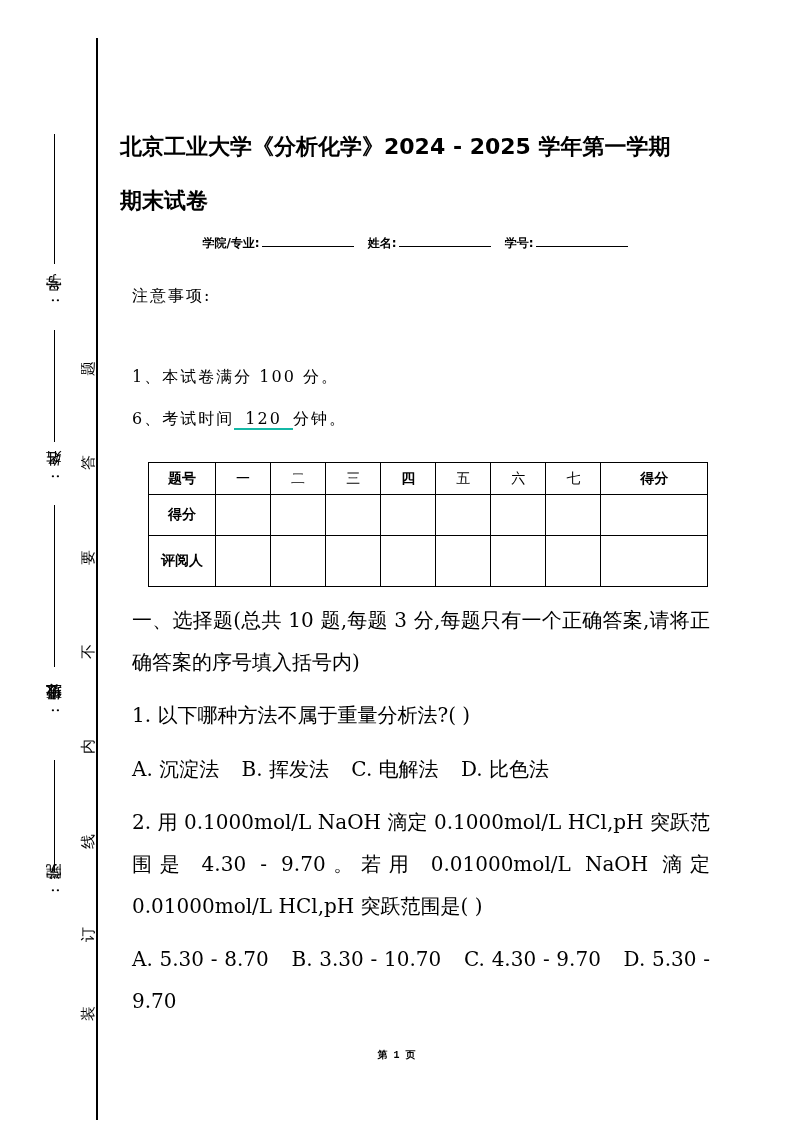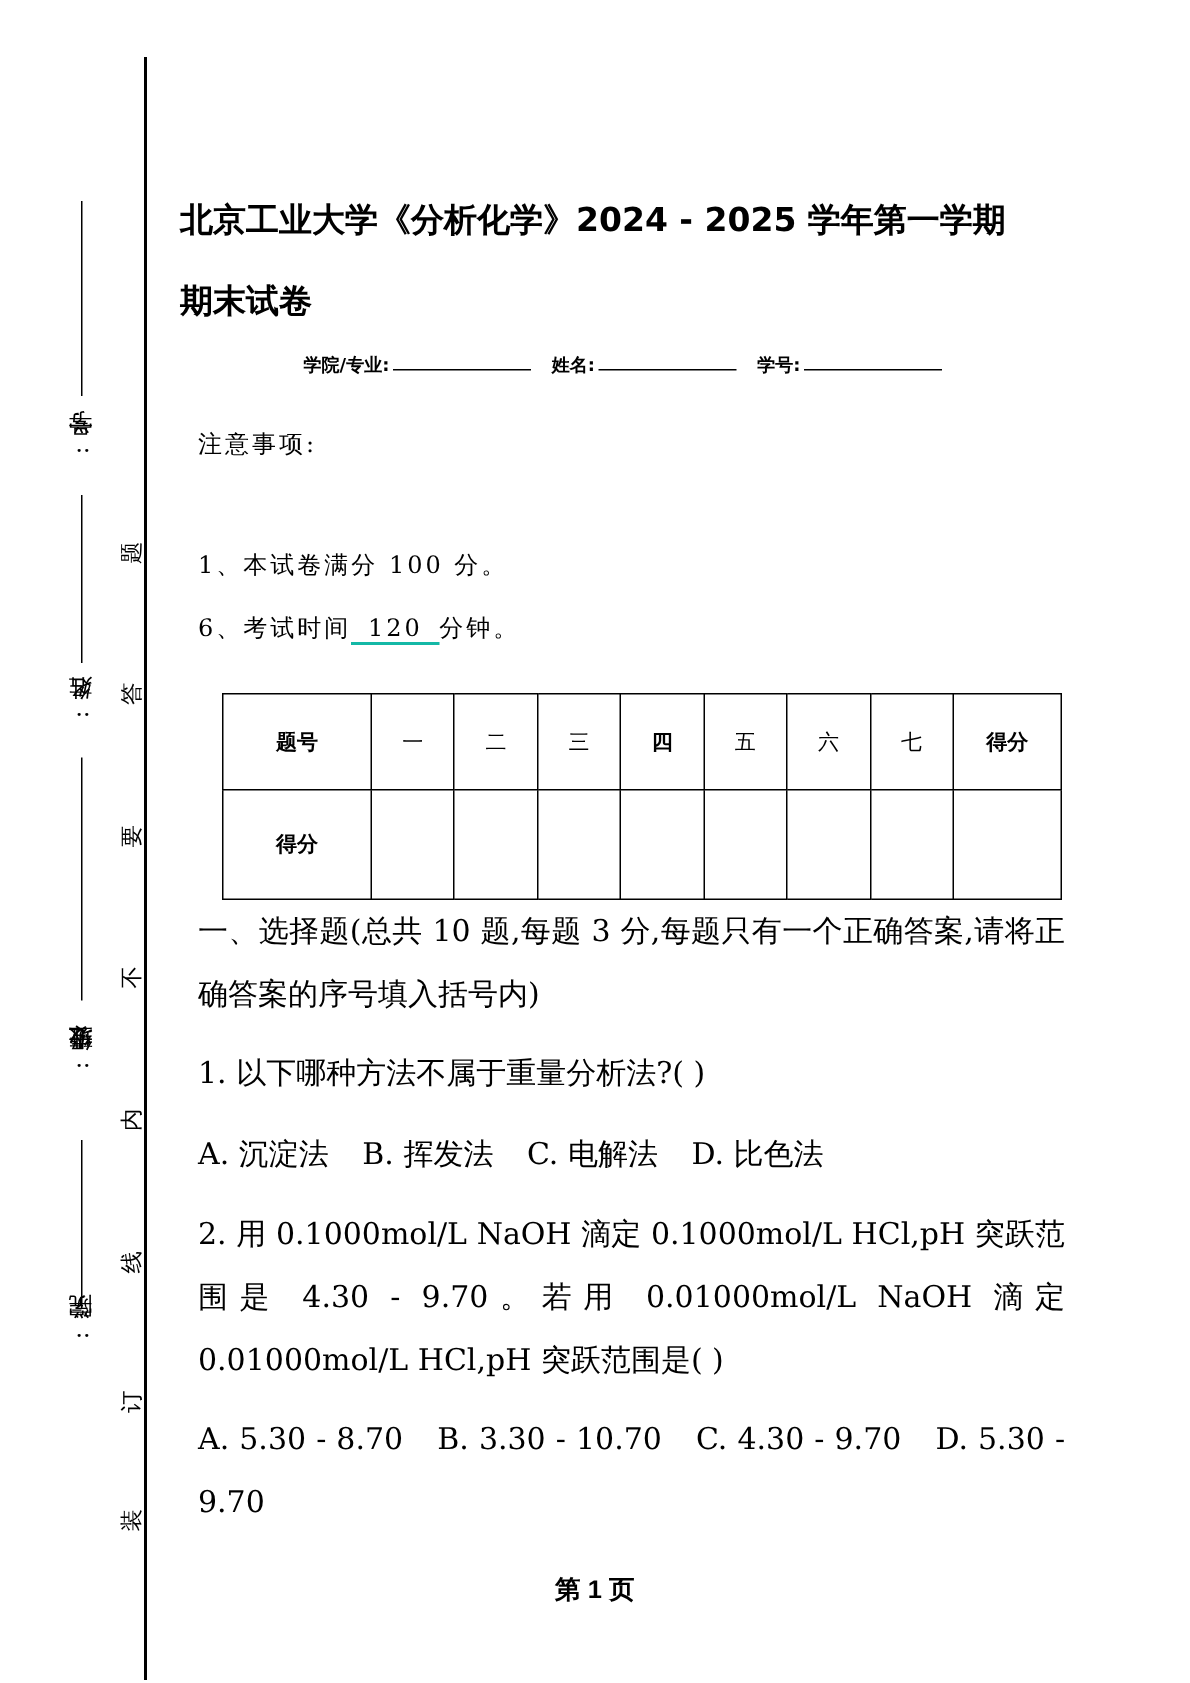--- a/index.html
+++ b/index.html
@@ -9,28 +9,28 @@
   .seg { position:absolute; left:54px; width:1.2px; background:#000; }
   .vlabel { position:absolute; left:34px; width:40px; font-family:"DejaVu Serif", serif; font-size:16px; writing-mode:vertical-rl; transform:rotate(180deg); white-space:nowrap; display:flex; align-items:center; justify-content:center; }
   .vchar { position:absolute; left:78px; font-size:15px; transform:rotate(-90deg); font-family:"DejaVu Serif", serif; width:20px; text-align:center; }
   
   .title { position:absolute; left:120px; width:600px; text-align:left; font-family:"DejaVu Sans", sans-serif; font-weight:bold; font-size:22px; }
   .info { position:absolute; left:120px; width:600px; top:230px; text-align:center; font-family:"DejaVu Sans", sans-serif; font-weight:bold; font-size:12px; }
   .info .blank { display:inline-block; width:92px; border-bottom:1.2px solid #000; height:16px; vertical-align:baseline; margin:0 10px 0 2px; }
   .line { position:absolute; left:132px; font-size:16px; letter-spacing:2px; white-space:nowrap;text-align:right; }
   .under { border-bottom:2px solid #14b8a6; padding:0 4px; }
   table.score { position:absolute; left:148px; top:462px; width:560px; border-collapse:collapse; font-family:"DejaVu Sans", sans-serif; font-size:14px; }
-  table.score td { border:1px solid #000; text-align:center; padding:16px; }
+  table.score td { border:1px solid #000; text-align:center; padding:0; }
   table.score tr.r0 td { height:31px; }
   table.score tr.r1 td { height:40px; }
   table.score tr.r2 td { height:50px; }
   table.score td.hd { font-weight:bold; }
   .q { position:absolute; left:132px; width:578px; font-size:20px; line-height:42px; text-align:justify; text-align-last:left; }
   .opts span { margin-right:16px; }
-  .footer { position:absolute; left:0; width:793px; top:1048px; text-align:center; font-family:Liberation Sans, sans-serif; font-weight:bold; font-size:17px; }
+  .footer { position:absolute; left:0; width:793px; top:1048px; text-align:center; font-family:Liberation Mono, monospace; font-weight:bold; font-size:10px; }
 </style>
 </head>
 <body>
 
 <div class="bind-line"></div>
 
 <div class="seg" style="top:134px;height:130px;"></div>
 <div class="vlabel" style="top:270px;height:60px;">学号:</div>
 <div class="seg" style="top:330px;height:112px;"></div>
 <div class="vlabel" style="top:446px;height:60px;">姓名:</div>
@@ -80,20 +80,31 @@
     <td class="hd">得分</td>
     <td></td>
     <td></td>
     <td></td>
     <td></td>
     <td></td>
     <td></td>
     <td></td>
     <td></td>
   </tr>
+  <tr class="r2">
+    <td class="hd">评阅人</td>
+    <td></td>
+    <td></td>
+    <td></td>
+    <td></td>
+    <td></td>
+    <td></td>
+    <td></td>
+    <td></td>
+  </tr>
 </tbody>
   </table>
 
 <div class="q" style="top:599px;">一、选择题(总共 10 题,每题 3 分,每题只有一个正确答案,请将正确答案的序号填入括号内)</div>
 
 <div class="q" style="top:694px;">1. 以下哪种方法不属于重量分析法?(   )</div>
 <div class="q opts" style="top:748px;">
   <span>A. 沉淀法</span>
   <span>B. 挥发法</span>
   <span>C. 电解法</span>

